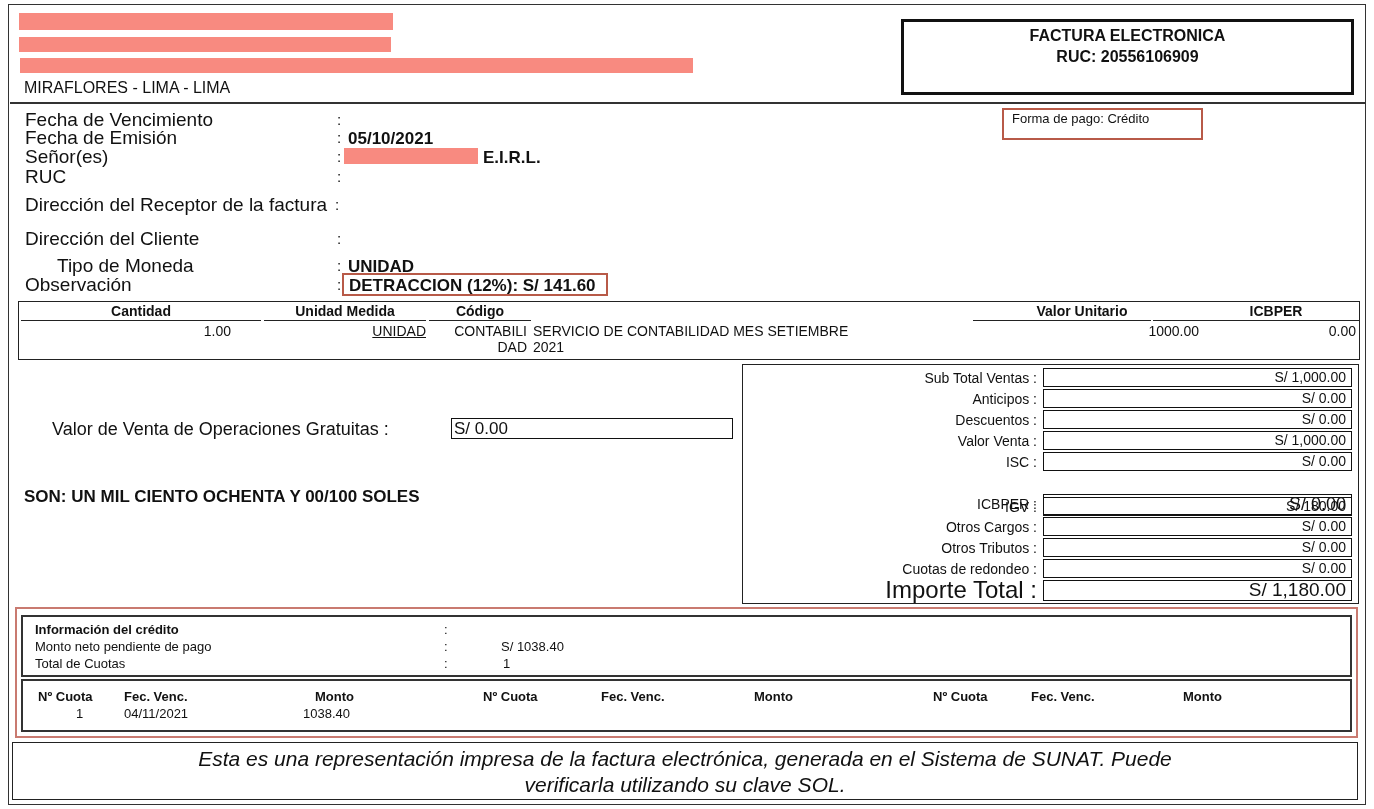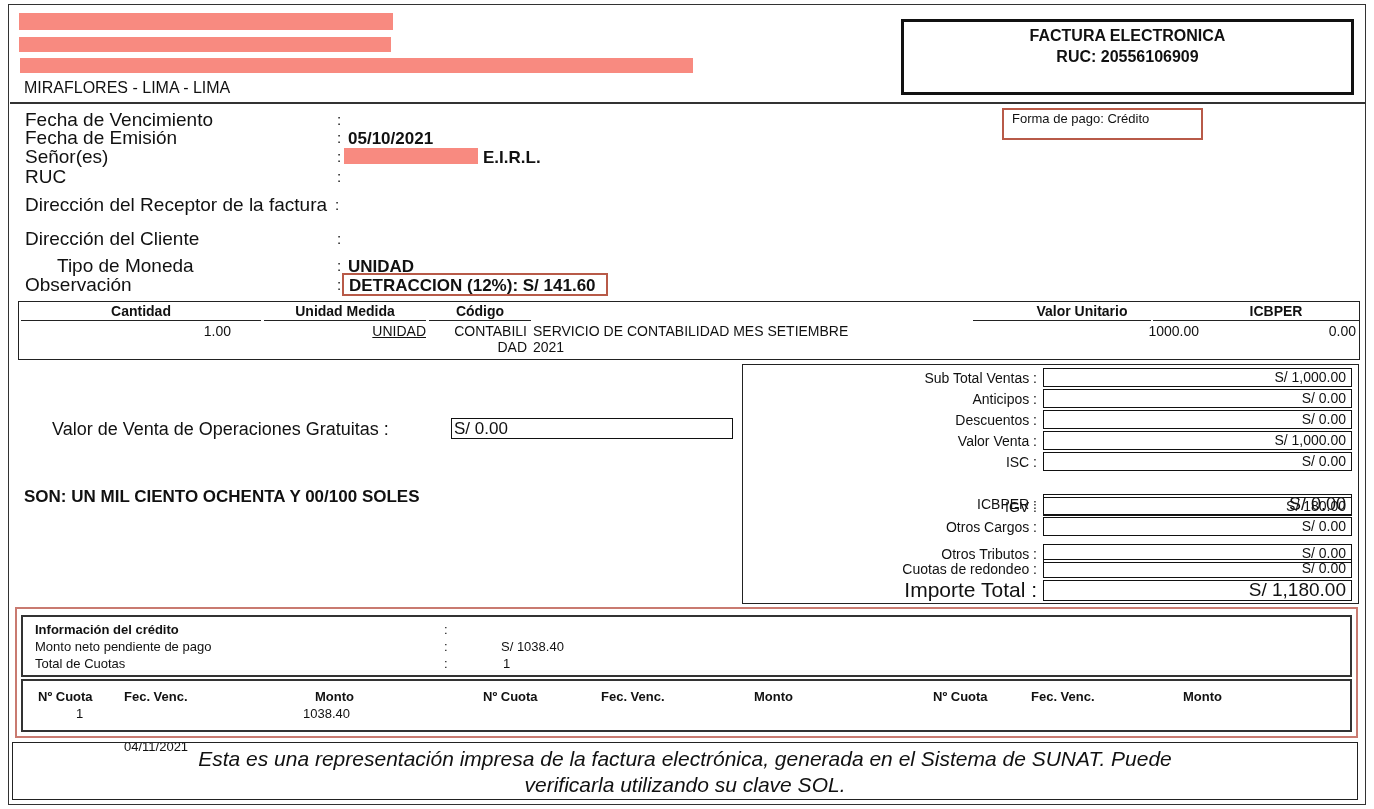--- a/index.html
+++ b/index.html
@@ -14,21 +14,21 @@
   .colon { position: absolute; font-size: 15px; line-height: 17px; }
   .val-b { position: absolute; font-size: 17px; font-weight: bold; line-height: 17px; white-space: nowrap; }
   .hl-box { position: absolute; border: 2px solid #b85a48; }
   .items { position: absolute; left: 18px; top: 301px; width: 1342px; height: 59px; border: 1px solid #222; }
   .th { position: absolute; top: 1px; font-size: 14px; font-weight: bold; text-align: center; line-height: 16px; border-bottom: 1px solid #222; padding-bottom: 1px; }
   .td { position: absolute; font-size: 14px; line-height: 16px; }
   .tot-box { position: absolute; left: 742px; top: 364px; width: 617px; height: 240px; border: 1px solid #222; }
   .tot-row { position: absolute; left: 0; width: 617px; height: 21px; }
   .tot-lbl { position: absolute; right: 323px; font-size: 14px; line-height: 20px; white-space: nowrap; text-align: right; }
   .tot-val { position: absolute; left: 300px; width: 309px; height: 19px; border: 1px solid #111; text-align: right; font-size: 14px; line-height: 17px; padding-right: 5px; }
-  .tot-row.big .tot-lbl { font-size: 21px; line-height: 20px; }
+  .tot-row.big .tot-lbl { font-size: 24px; line-height: 20px; }
   .tot-row.big .tot-val { font-size: 19px; line-height: 18px; height: 21px; }
   .credit-outer { position: absolute; left: 15px; top: 607px; width: 1343px; height: 131px; border: 2px solid #c97a70; }
   .credit-inner { position: absolute; border: 2px solid #333; }
   .sm { position: absolute; font-size: 13px; line-height: 15px; white-space: nowrap; }
   .smb { position: absolute; font-size: 13px; font-weight: bold; line-height: 15px; white-space: nowrap; }
   .footer { position: absolute; left: 12px; top: 742px; width: 1346px; height: 58px; border: 1px solid #222; text-align: center; font-style: italic; font-size: 21px; line-height: 26px; padding-top: 3px; }
 </style>
 </head>
 <body>
 
@@ -131,21 +131,21 @@
     <span class="tot-val">S/ 180.00</span>
   </div>
   <div class="tot-row" style="top:129px;">
     <span class="tot-lbl">ICBPER :</span>
     <span class="tot-val" style="font-size:18px;height:21px;line-height:19px;">S/ 0.00</span>
   </div>
   <div class="tot-row" style="top:152px;">
     <span class="tot-lbl">Otros Cargos :</span>
     <span class="tot-val">S/ 0.00</span>
   </div>
-  <div class="tot-row" style="top:173px;margin-top:6px;">
+  <div class="tot-row" style="top:173px;">
     <span class="tot-lbl">Otros Tributos :</span>
     <span class="tot-val">S/ 0.00</span>
   </div>
   <div class="tot-row" style="top:194px;">
     <span class="tot-lbl">Cuotas de redondeo :</span>
     <span class="tot-val">S/ 0.00</span>
   </div>
   <div class="tot-row big" style="top:215px;">
     <span class="tot-lbl">Importe Total :</span>
     <span class="tot-val">S/ 1,180.00</span>
@@ -171,21 +171,21 @@
     <div class="smb" style="left:292px;top:8px;">Monto</div>
     <div class="smb" style="left:460px;top:8px;">Nº Cuota</div>
     <div class="smb" style="left:578px;top:8px;">Fec. Venc.</div>
     <div class="smb" style="left:731px;top:8px;">Monto</div>
     <div class="smb" style="left:910px;top:8px;">Nº Cuota</div>
     <div class="smb" style="left:1008px;top:8px;">Fec. Venc.</div>
     <div class="smb" style="left:1160px;top:8px;">Monto</div>
 
     <div>
       <div class="sm" style="left:53px;top:25px;">1</div>
-      <div class="sm" style="left:101px;top:25px;margin-top:33px;">04/11/2021</div>
+      <div class="sm" style="left:101px;top:25px;">04/11/2021</div>
       <div class="sm" style="left:280px;top:25px;">1038.40</div>
     </div>
   </div>
 </div>
 
 <div class="footer">
   <div>Esta es una representación impresa de la factura electrónica, generada en el Sistema de SUNAT. Puede</div>
   <div>verificarla utilizando su clave SOL.</div>
 </div>
 

